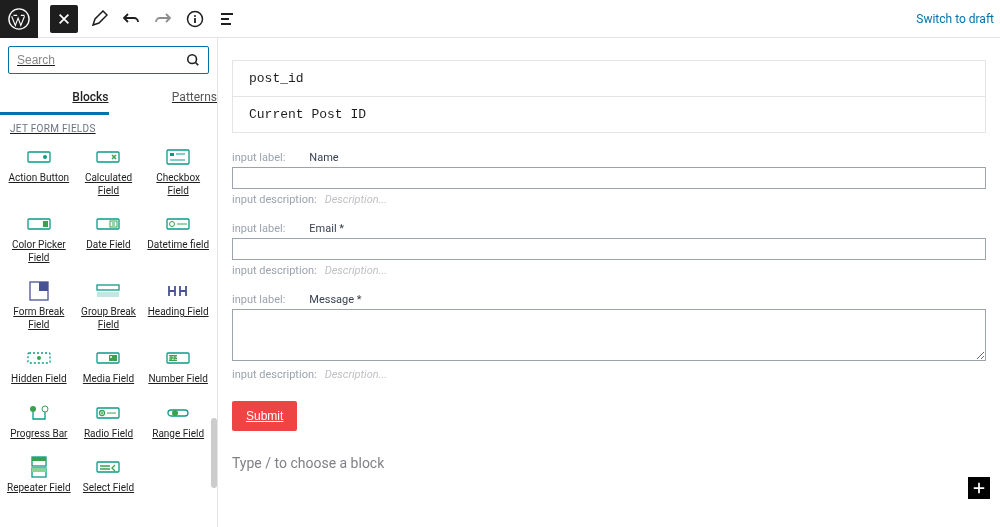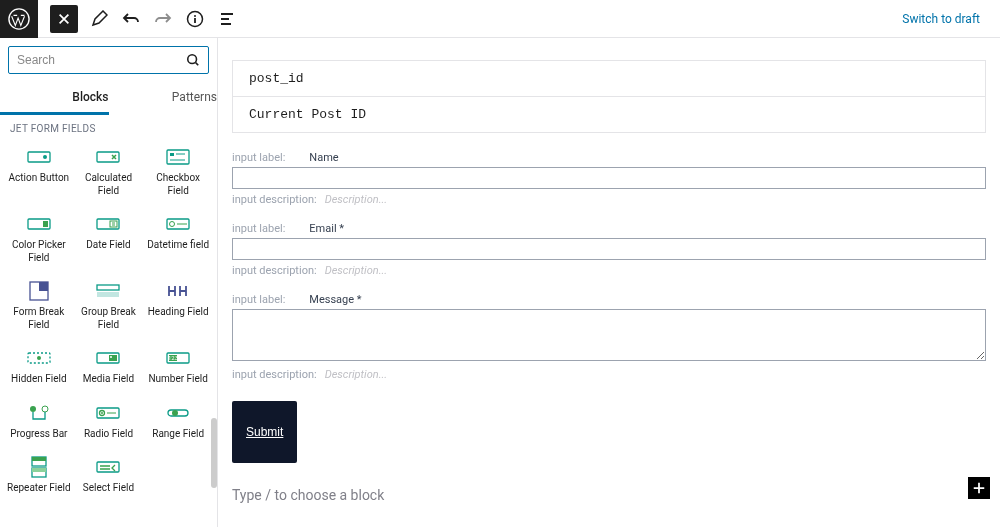--- a/index.html
+++ b/index.html
@@ -8,25 +8,25 @@
   
   .topbar { display: flex; align-items: center; height: 38px; border-bottom: 1px solid #e4e4e7; }
   .wp-logo { width: 38px; height: 38px; background: #1e1e1e; display:flex; align-items:center; justify-content:center; }
   .wp-logo svg { fill:#fff; width:22px; height:22px; }
   .close-btn { width: 28px; height: 28px; background:#1e1e1e; display:flex; align-items:center; justify-content:center; margin:0 6px 0 12px; border-radius:2px; }
   .close-btn svg { stroke:#fff; width:14px; height:14px; }
   .tb-icons { display:flex; align-items:center; gap:14px; padding-left:6px; }
   .tb-icons [data-name$="-icon"] { width:18px; height:18px; display:flex; align-items:center; justify-content:center; color:#1e1e1e; }
   .tb-icons .faded { color:#8d8d8d; }
   .tb-spacer { flex:1; }
-  .switch-draft { color:#0073aa; font-size:12px; padding-right:20px; }
+  .switch-draft { color:#0073aa; font-size:12px; padding-right:6px; }
 
   
   .wrap { display:flex; height: calc(527px - 38px); }
-  .sidebar { width:218px; border-right:1px solid #e4e4e7; display:flex; flex-direction:column; position:relative; }
+  .sidebar { width:218px; border-right:1px solid #e4e4e7; display:flex; flex-direction:column; position:relative;text-decoration:underline; }
   .sb-scroll-thumb { position:absolute; right:0; top:380px; width:6px; height:70px; background:#ccc; border-radius:3px; }
 
   .search-wrap { padding:8px; }
   .search-box { display:flex; align-items:center; border:1.5px solid #0073aa; border-radius:2px; padding:6px 8px; }
   .search-box input { border:none; outline:none; flex:1; font-size:12px; color:#888; }
   .search-box input::placeholder { color:#888; }
   .search-box .mag { width:14px; height:14px; }
 
   .tabs { display:flex; }
   .tab { flex:1; text-align:right; padding:8px 0; font-size:12px; cursor:pointer; }
@@ -50,21 +50,21 @@
   .meta-line { display:flex; gap:24px; font-size:11px; padding:0 0 3px 0; }
   .meta-label { color:#9ca3af; }
   .meta-value { color:#374151; }
   .text-input { width:100%; border:1px solid #9ca3af; height:22px; padding:2px 6px; }
   .textarea { width:100%; border:1px solid #9ca3af; height:52px; resize:both; padding:4px 6px; }
   .desc-line { display:flex; gap:8px; font-size:11px; padding-top:4px; }
   .desc-line .ph { color:#c0c0c5; font-style:italic; }
 
   .main-inner { padding:0 14px 0 14px; }
 
-  .submit-btn { background:#0f172a; color:#fff; border:none; padding:24px 14px; font-size:12px; border-radius:2px; margin-top:4px;text-decoration:underline; }
+  .submit-btn { background:#ef4444; color:#fff; border:none; padding:8px 14px; font-size:12px; border-radius:2px; margin-top:4px;text-decoration:underline; }
 
   .appender { color:#808089; font-size:14px; padding:24px 0 10px 0; }
 
   .floating-add { position:absolute; right:10px; bottom:28px; width:22px; height:22px; background:#000; display:flex; align-items:center; justify-content:center; }
   .floating-add svg { stroke:#fff; width:14px; height:14px; }
 
   
   svg { display:block; }
 </style>
 </head>

